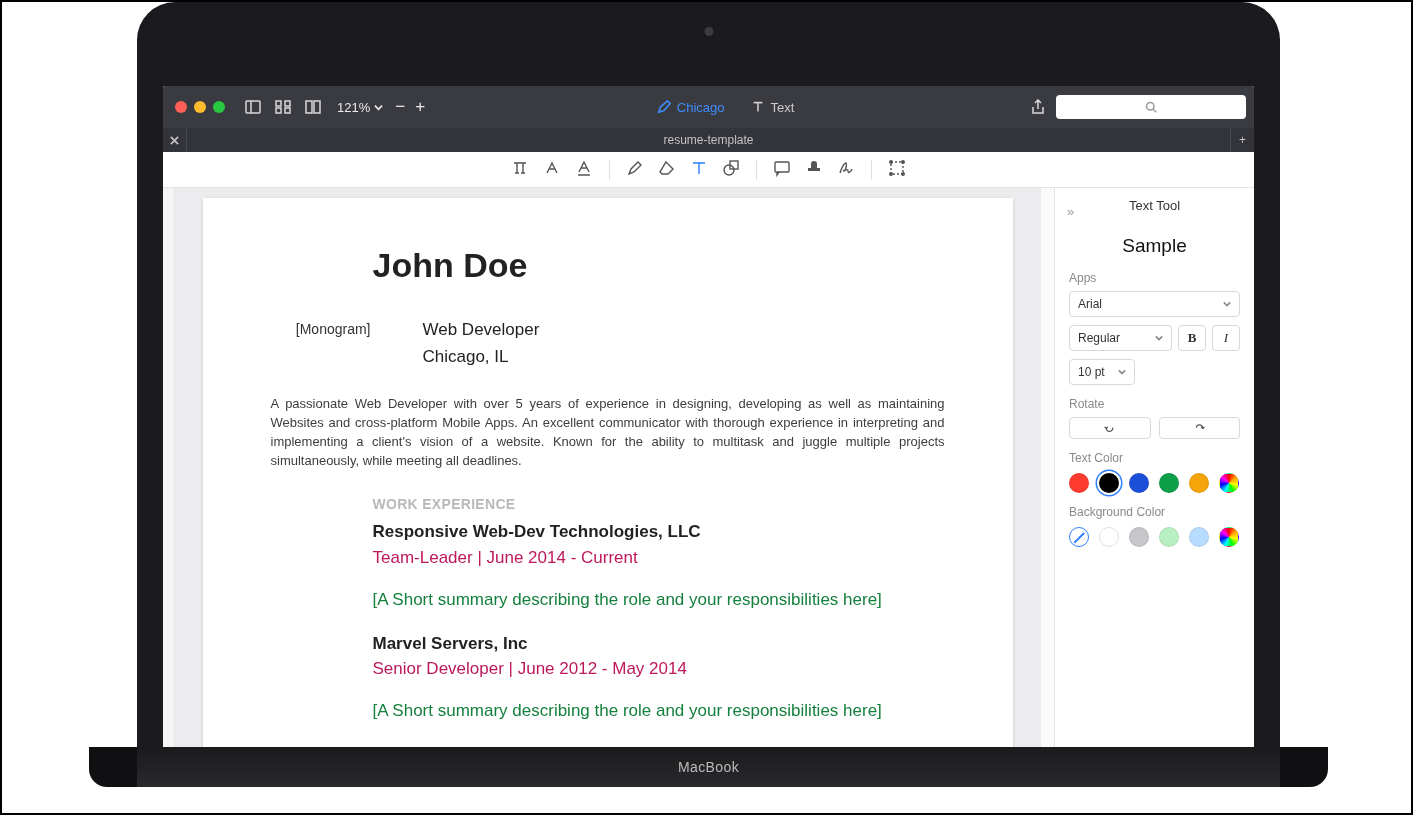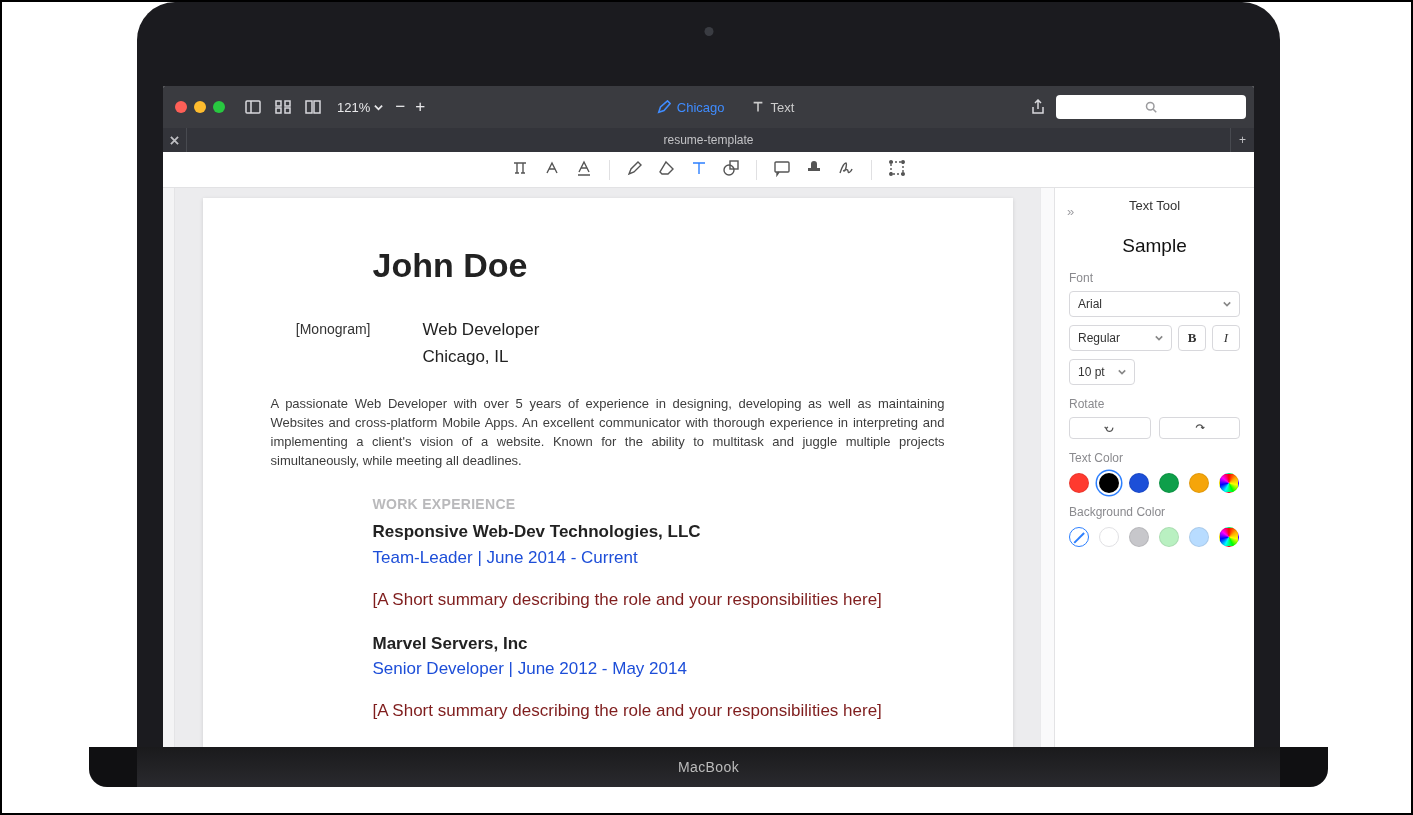--- a/index.html
+++ b/index.html
@@ -51,22 +51,22 @@
 .page { background:#fff; width:810px; box-shadow:0 1px 4px rgba(0,0,0,.12); padding:44px 68px 40px 68px; font-family:"Helvetica Neue",Arial,sans-serif; color:#222; line-height:1.4;}
 .page h1 { font-size:34px; font-weight:800; margin-bottom:28px; margin-left:102px;}
 .mono-row { display:flex; gap:52px; align-items:flex-start; font-size:16px; }
 .monogram { font-size:14px; color:#333; width:100px; text-align:right; padding-top:2px;}
 .role-line { font-weight:500; font-size:17px; }
 .city { font-size:17px; margin-top:4px; }
 .summary { font-size:13px; color:#3d3d3d; text-align:justify; margin-top:26px; line-height:1.45;}
 .section-label { margin-left:102px; font-size:14px; font-weight:700; color:#b9b9bb; letter-spacing:.3px; margin-top:24px; }
 .job { margin-left:102px; margin-top:6px; }
 .job-company { font-size:17px; font-weight:800; }
-.job-meta { font-size:17px; color:#1d4ed8; margin-top:2px; }
-.job-sum { font-size:17px; color:#7f1d1d; margin-top:18px; margin-left:102px;}
+.job-meta { font-size:17px; color:#be185d; margin-top:2px; }
+.job-sum { font-size:17px; color:#15803d; margin-top:18px; margin-left:102px;}
 .scrollbar { width:14px; background:#fafafb; border-left:1px solid #eaeaec;}
 
 
 .panel { width:200px; background:#fff; border-left:1px solid #e3e3e5; padding:10px 14px; font-size:13px; color:#444;}
 .panel-collapse { position:absolute; left:-2px; top:6px; color:#9e9ea2;}
 .panel-head { text-align:center; font-size:13px; color:#333; position:relative; padding-bottom:8px;}
 .panel-head-sample { text-align:center; font-size:19px; color:#111; margin-top:14px; margin-bottom:14px;}
 .plabel { font-size:12px; color:#8a8a8e; margin:12px 0 6px; }
 .psel { border:1px solid #d8d8dc; border-radius:4px; height:26px; display:flex; align-items:center; justify-content:space-between; padding:0 8px; font-size:12px; color:#333; background:#fff;}
 .psel svg{width:8px;height:8px;stroke:#888;fill:none;stroke-width:2}
@@ -246,21 +246,21 @@
         </div>
         <div class="scrollbar"></div>
 
         <div class="panel" style="position:relative">
           <div class="panel-head">
             <span class="panel-collapse">»</span>
             <span>Text Tool</span>
           </div>
           <div class="panel-head-sample">Sample</div>
 
-          <div class="plabel">Font</div>
+          <div class="plabel">Apps</div>
           <div class="psel">
             <span>Arial</span>
                 <svg viewBox="0 0 10 10">
                   <path d="M1 3l4 4 4-4"></path>
                 </svg>
           </div>
           <div class="prow">
             <div class="psel" style="flex:1">
               <span>Regular</span>
                   <svg viewBox="0 0 10 10">

